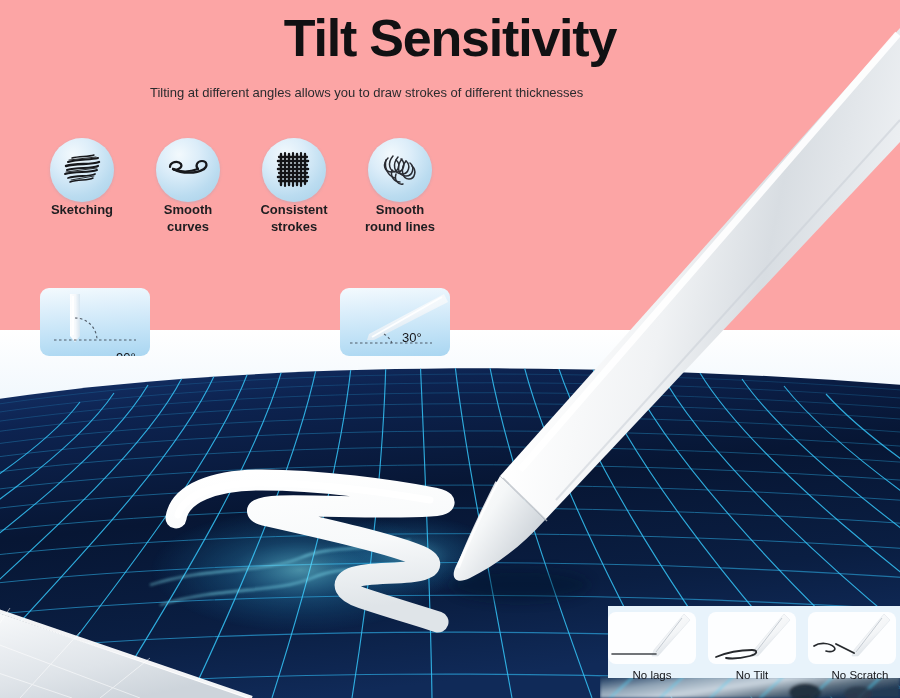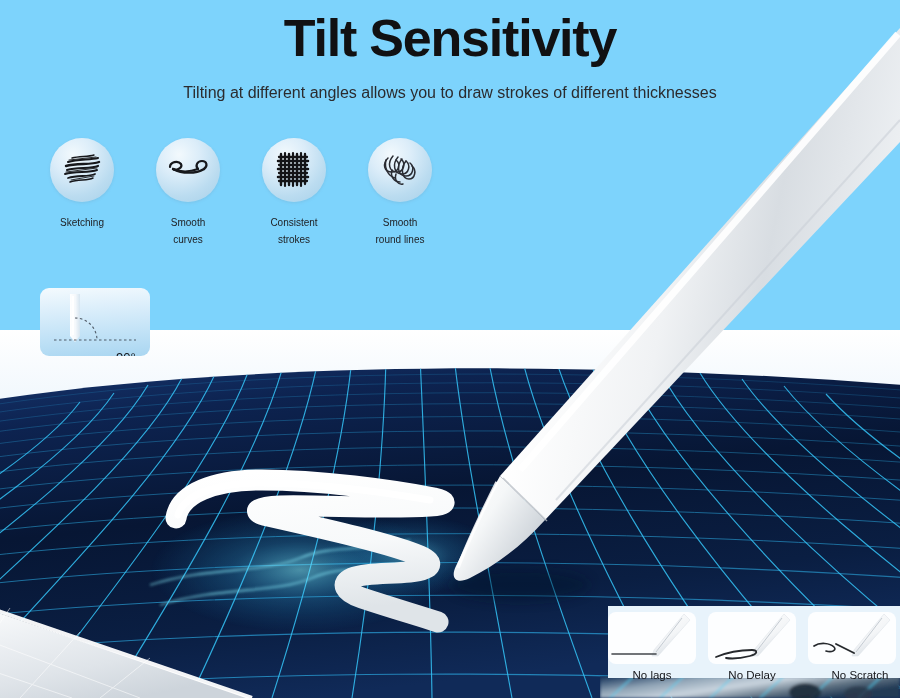--- a/index.html
+++ b/index.html
@@ -1,46 +1,46 @@
 <!DOCTYPE html>
 <html><head>
 <meta charset="utf-8">
 <style>
   * { margin:0; padding:0; box-sizing:border-box; }
   body {
     width:900px; height:698px; overflow:hidden;
     font-family:"Liberation Sans", sans-serif;
     background:#ffffff; position:relative;
   }
-  #stage { position:absolute; inset:0; width:900px; height:698px; overflow:hidden; background:#7dd3fc; }
+  #stage { position:absolute; inset:0; width:900px; height:698px; overflow:hidden; background:#fca5a5; }
 
   
   .header { position:absolute; left:0; top:0; width:900px; height:380px; z-index:20; }
   .title {
     position:absolute; left:0; top:8px; width:900px; text-align:center;
     font-size:52px; font-weight:700; letter-spacing:-1.2px; color:#111113;
     font-family:"Liberation Sans", sans-serif;
   }
   .subtitle {
-    position:absolute; left:150px; top:80px; width:600px; text-align:center;
-    font-size:16px; line-height:25px; color:#2b2b2e; font-weight:400;
+    position:absolute; left:150px; top:80px; width:600px; text-align:left;
+    font-size:13px; line-height:25px; color:#2b2b2e; font-weight:400;
   }
 
   
   .icon-row { position:absolute; left:28px; top:138px; width:440px; height:130px; }
   .icon-cell { position:absolute; top:0; width:108px; text-align:center; }
   .icon-circle {
     width:64px; height:64px; border-radius:50%; margin:0 auto;
     background:radial-gradient(circle at 36% 26%, #f2f9fd 0%, #dcedf9 32%, #bbdcf0 66%, #a5cfe8 100%);
     position:relative; overflow:hidden;
     box-shadow:0 1px 3px rgba(120,160,190,.30);
   }
   .icon-circle svg { position:absolute; left:0; top:0; }
   .icon-label {
-    margin-top:13px; font-size:10px; line-height:16.5px; color:#1d1d20; font-weight:400;
+    font-size:13px; line-height:16.5px; color:#1d1d20; font-weight:700;
   }
 
   
   .angle-row { position:absolute; left:40px; top:288px; width:420px; height:70px; }
   .angle-card {
     position:absolute; top:0; width:110px; height:68px; border-radius:9px;
     background:linear-gradient(176deg, #f4fafe 0%, #ddeffb 30%, #bfe1f6 70%, #a9d6f1 100%);
     overflow:hidden;
   }
   .angle-card svg { position:absolute; left:0; top:0; }
@@ -329,20 +329,36 @@
           </defs>
           <path d="M 30,6 L 40,6 L 40,48 L 35,54 L 30,48 Z" fill="url(#pen90)"></path>
           <path d="M 33,8 L 33,47" stroke="#ffffff" stroke-width="2" opacity="0.9" fill="none"></path>
           <path d="M 14,52 L 96,52" stroke="#3c4450" stroke-width="1.2" stroke-dasharray="2.5 2.5" fill="none" opacity="0.85"></path>
           <path d="M 35,30 A 22,22 0 0 1 57,52" stroke="#3c4450" stroke-width="1.1" stroke-dasharray="2.5 2.5" fill="none" opacity="0.85"></path>
         </svg>
         <div class="angle-text" style="left:76px; top:27px;margin-top:35px;">90°</div>
       </div>
 
 
+      <div class="angle-card" style="left:300px;">
+        <svg width="110" height="68" viewBox="0 0 110 68">
+          <defs>
+            <linearGradient id="pen30" x1="0" y1="0" x2="0.5" y2="1">
+              <stop offset="0%" stop-color="#ffffff"></stop>
+                <stop offset="55%" stop-color="#f2f7fb"></stop>
+              <stop offset="100%" stop-color="#d2e2ef"></stop>
+            </linearGradient>
+          </defs>
+          <path d="M 104,6 L 108,14 L 34,52 L 27,52 L 29,46 Z" fill="url(#pen30)"></path>
+          <path d="M 102,9 L 32,49" stroke="#ffffff" stroke-width="2" opacity="0.9" fill="none"></path>
+          <path d="M 10,55 L 92,55" stroke="#3c4450" stroke-width="1.2" stroke-dasharray="2.5 2.5" fill="none" opacity="0.85"></path>
+          <path d="M 44,46 A 20,20 0 0 1 52,55" stroke="#3c4450" stroke-width="1.1" stroke-dasharray="2.5 2.5" fill="none" opacity="0.85"></path>
+        </svg>
+        <div class="angle-text" style="left:62px; top:42px;">30°</div>
+      </div>
     </div>
   </div>
 
   <div class="bottom-photo">
     <svg width="300" height="22" viewBox="0 0 300 22">
       <defs>
         <linearGradient id="photoG" x1="0" y1="0" x2="1" y2="0.5">
           <stop offset="0%" stop-color="#0e2d55"></stop>
           <stop offset="30%" stop-color="#8fa3b5"></stop>
           <stop offset="55%" stop-color="#c9d4de"></stop>
@@ -388,21 +404,21 @@
     </div>
     <div class="blabel" style="left:-5px;">No lags</div>
 
     <div class="bcard" style="left:100px;">
       <svg width="88" height="52" viewBox="0 0 88 52">
         <path d="M 76,2 L 82,8 L 50,44 L 44,44 L 46,38 Z" fill="url(#bpen)" stroke="#dfe4e9" stroke-width="0.6"></path>
         <path d="M 74,6 L 48,40" stroke="#c4cbd2" stroke-width="1" fill="none"></path>
         <path d="M 8,45 C 20,40 34,38 44,38 C 50,38 50,42 42,44 C 34,46 24,47 18,46" stroke="#26292d" stroke-width="1.8" fill="none" stroke-linecap="round"></path>
       </svg>
     </div>
-    <div class="blabel" style="left:95px;">No Delay</div>
+    <div class="blabel" style="left:95px;">No Tilt</div>
 
     <div class="bcard" style="left:200px;">
       <svg width="88" height="52" viewBox="0 0 88 52">
         <path d="M 76,2 L 82,8 L 50,44 L 44,44 L 46,38 Z" fill="url(#bpen)" stroke="#dfe4e9" stroke-width="0.6"></path>
         <path d="M 74,6 L 48,40" stroke="#c4cbd2" stroke-width="1" fill="none"></path>
         <path d="M 6,34 C 12,30 22,31 26,35 C 29,38 24,41 18,39" stroke="#26292d" stroke-width="1.7" fill="none" stroke-linecap="round"></path>
         <path d="M 28,32 C 34,35 40,38 46,41" stroke="#26292d" stroke-width="1.9" fill="none" stroke-linecap="round"></path>
       </svg>
     </div>
     <div class="blabel" style="left:203px;">No Scratch</div>

